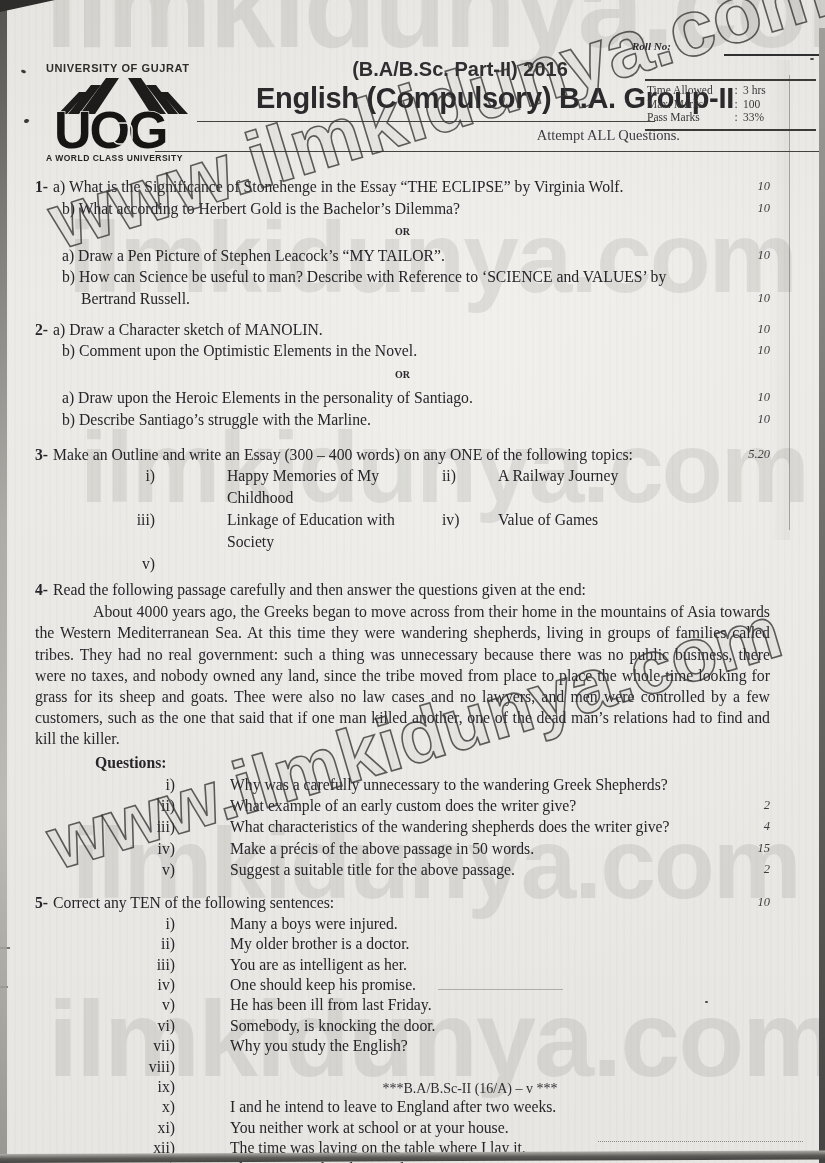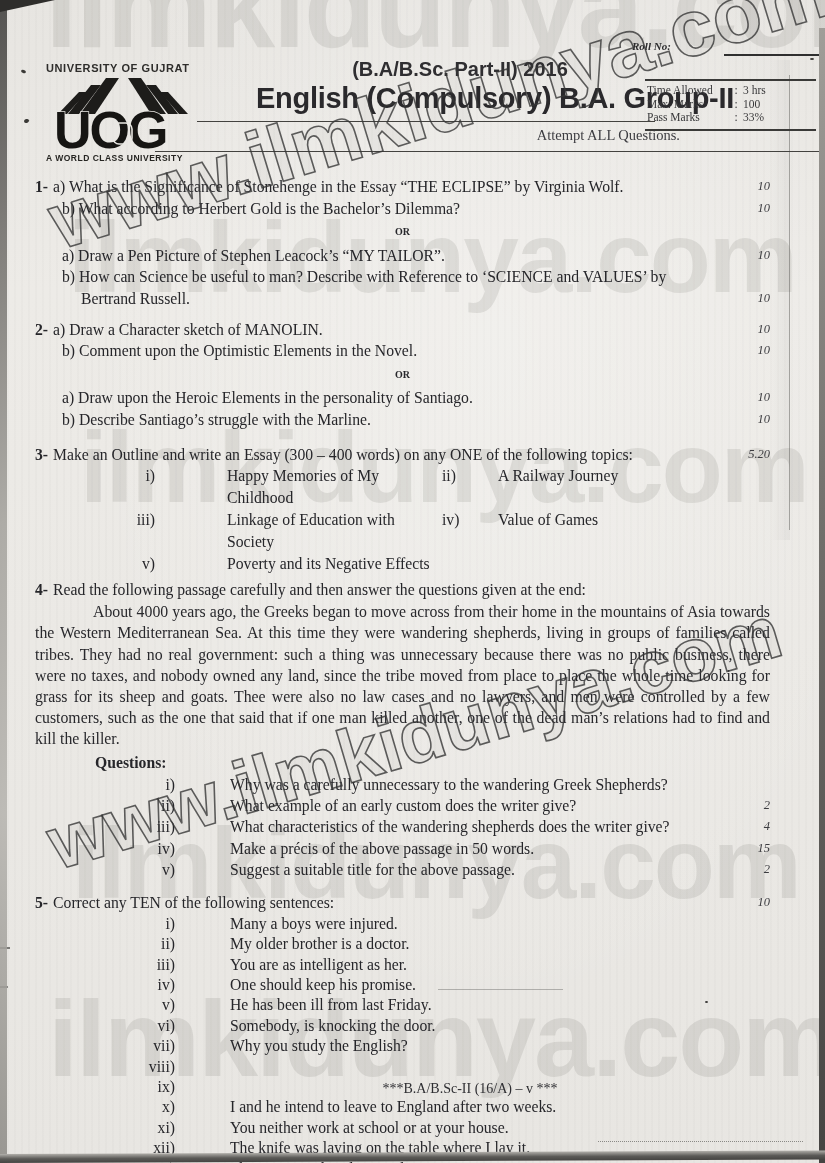--- a/index.html
+++ b/index.html
@@ -237,21 +237,20 @@
       <span class="t2">A Railway Journey</span>
     </div>
     <div class="topicrow">
       <span class="r1">iii)</span>
       <span class="t1">Linkage of Education with Society</span>
       <span class="r2">iv)</span>
       <span class="t2">Value of Games</span>
     </div>
     <div class="topicrow">
       <span class="r1">v)</span>
-      <span class="t1">Poverty and its Negative Effects</span>
     </div>
 
     <div class="qrow gap-q4">
       <span class="qno">4-</span>
       <span class="qtext">Read the following passage carefully and then answer the questions given at the end:</span>
     </div>
     <div class="passage">About 4000 years ago, the Greeks began to move across from their home in the mountains of Asia towards the Western Mediterranean Sea. At this time they were wandering shepherds, living in groups of families called tribes. They had no real government: such a thing was unnecessary because there was no public business, there were no taxes, and nobody owned any land, since the tribe moved from place to place the whole time looking for grass for its sheep and goats. Thee were also no law cases and no lawyers, and men were controlled by a few customers, such as the one that said that if one man killed another, one of the dead man’s relations had to find and kill the killer.</div>
     <div class="qlabel">Questions:</div>
     <div class="itemrow">
       <span class="rn">i)</span>
@@ -322,21 +321,21 @@
       <div class="itemrow">
         <span class="rn">x)</span>
         <span class="it">I and he intend to leave to England after two weeks.</span>
       </div>
       <div class="itemrow">
         <span class="rn">xi)</span>
         <span class="it">You neither work at school or at your house.</span>
       </div>
       <div class="itemrow">
         <span class="rn">xii)</span>
-        <span class="it">The knife was laying on the table where I lay it.</span>
+        <span class="it">The time was laying on the table where I lay it.</span>
       </div>
       <div class="itemrow">
         <span class="rn">xiii)</span>
         <span class="it">I have written him last week.</span>
       </div>
     </div>
   </div>
 
   <div class="footer">***B.A/B.Sc-II (16/A) – v ***</div>
 

